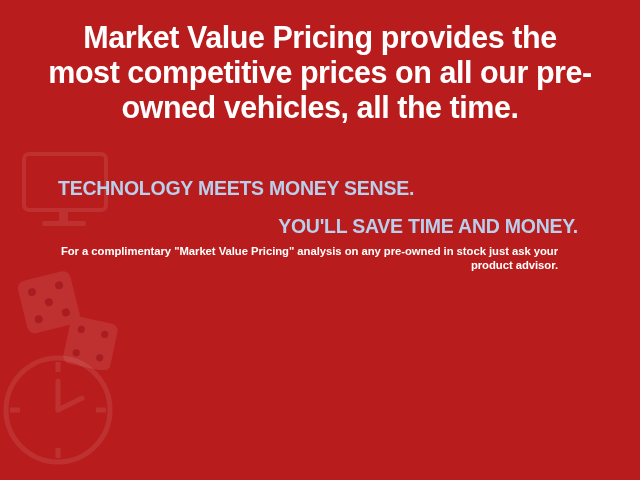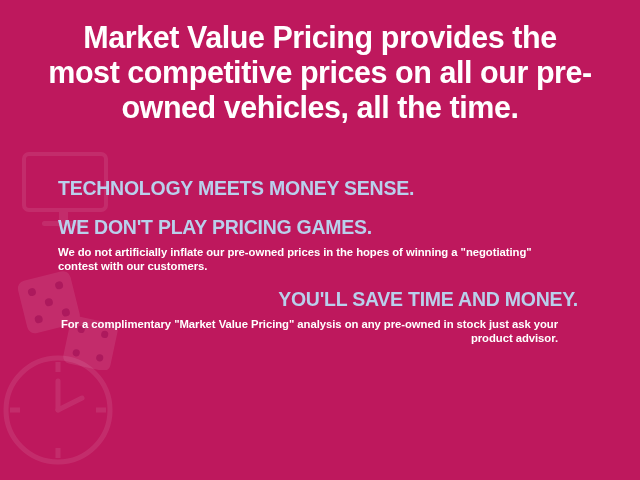--- a/index.html
+++ b/index.html
@@ -13,21 +13,21 @@
   body {
     background: #0a2c66;
     font-family: "Liberation Sans", sans-serif;
     position: relative;
   }
 
   #slide {
     position: relative;
     width: 640px;
     height: 480px;
-    background: #be185d;
+    background: #b91c1c;
     overflow: hidden;
   }
 
   
   .watermarks {
     position: absolute;
     inset: 0;
     pointer-events: none;
   }
 
@@ -144,24 +144,20 @@
   </div>
 
   <h1 class="headline">Market Value Pricing provides the most competitive prices on all our pre-owned vehicles, all the time.</h1>
 
   <div class="blocks">
 
     <div class="block block-1">
       <div class="block-heading">TECHNOLOGY MEETS MONEY SENSE.</div>
     </div>
 
-    <div class="block block-2">
-      <div class="block-heading">WE DON'T PLAY PRICING GAMES.</div>
-      <div class="block-body">We do not artificially inflate our pre-owned prices in the hopes of winning a  "negotiating"  contest with our customers.</div>
-    </div>
 
     <div class="block block-3">
       <div class="block-heading">YOU'LL SAVE TIME AND MONEY.</div>
       <div class="block-body">For a complimentary "Market Value Pricing" analysis on any pre-owned in stock just ask your product advisor.</div>
     </div>
 
   </div>
 
 </div>
 

